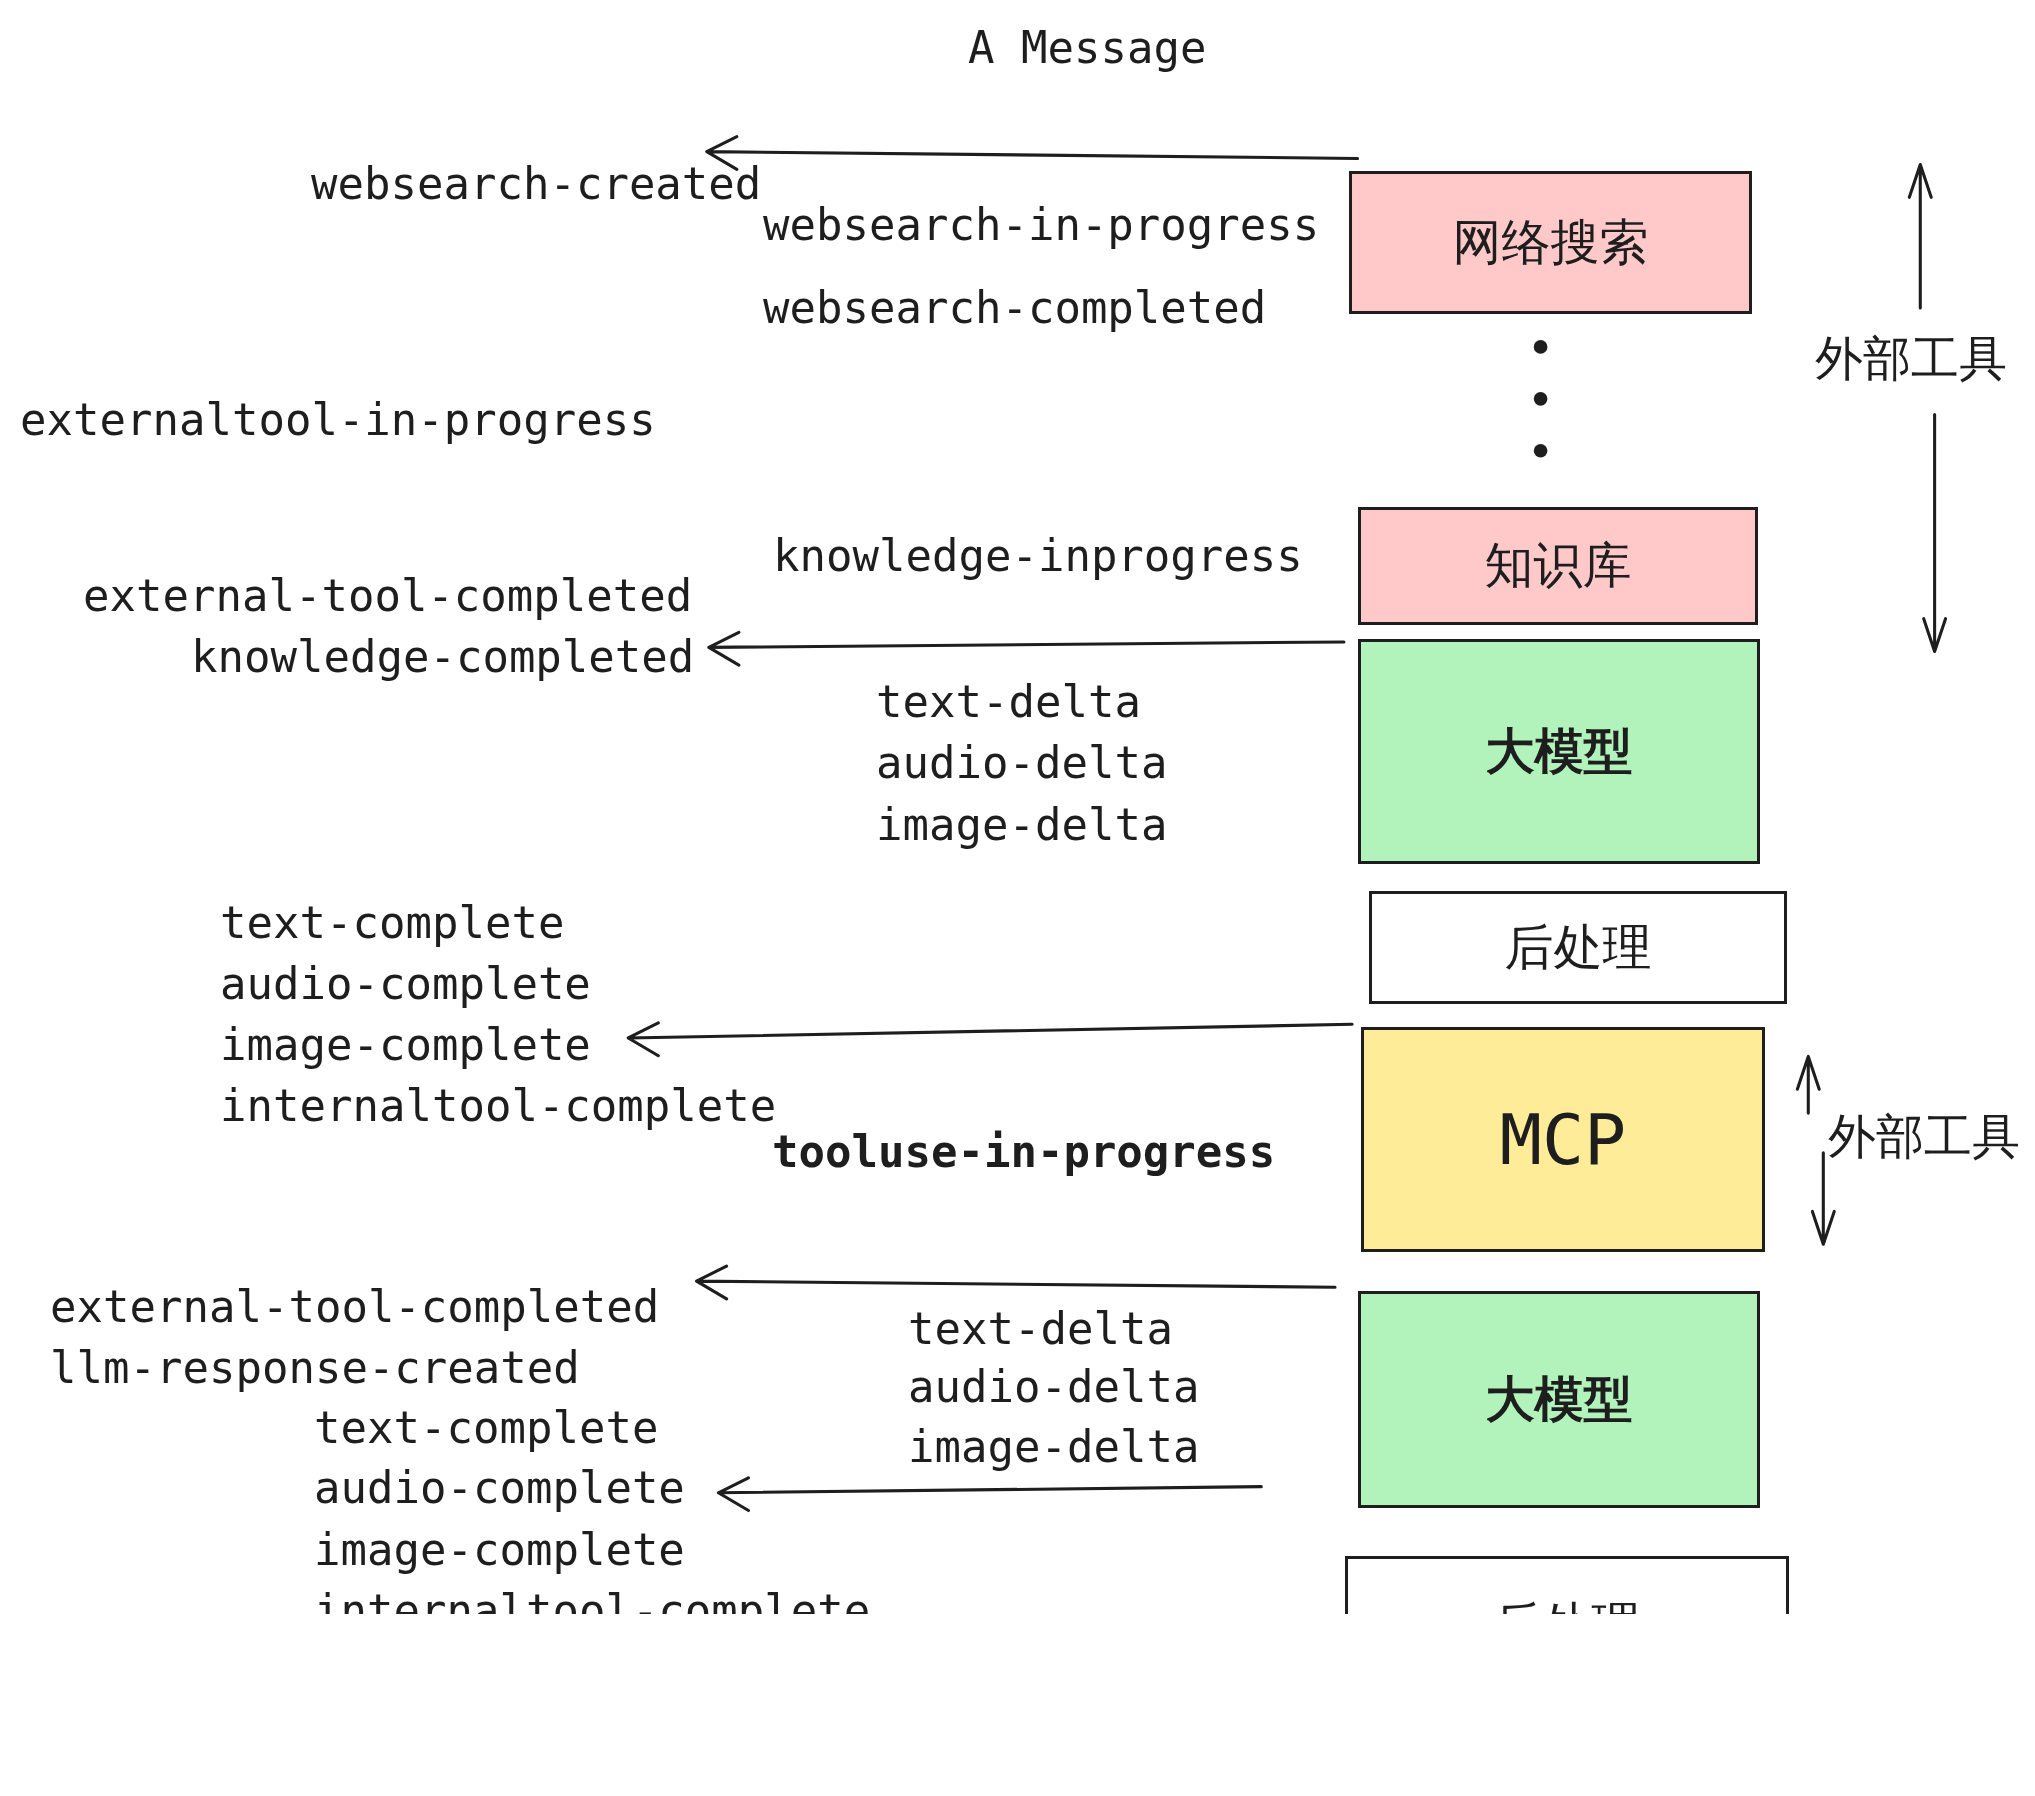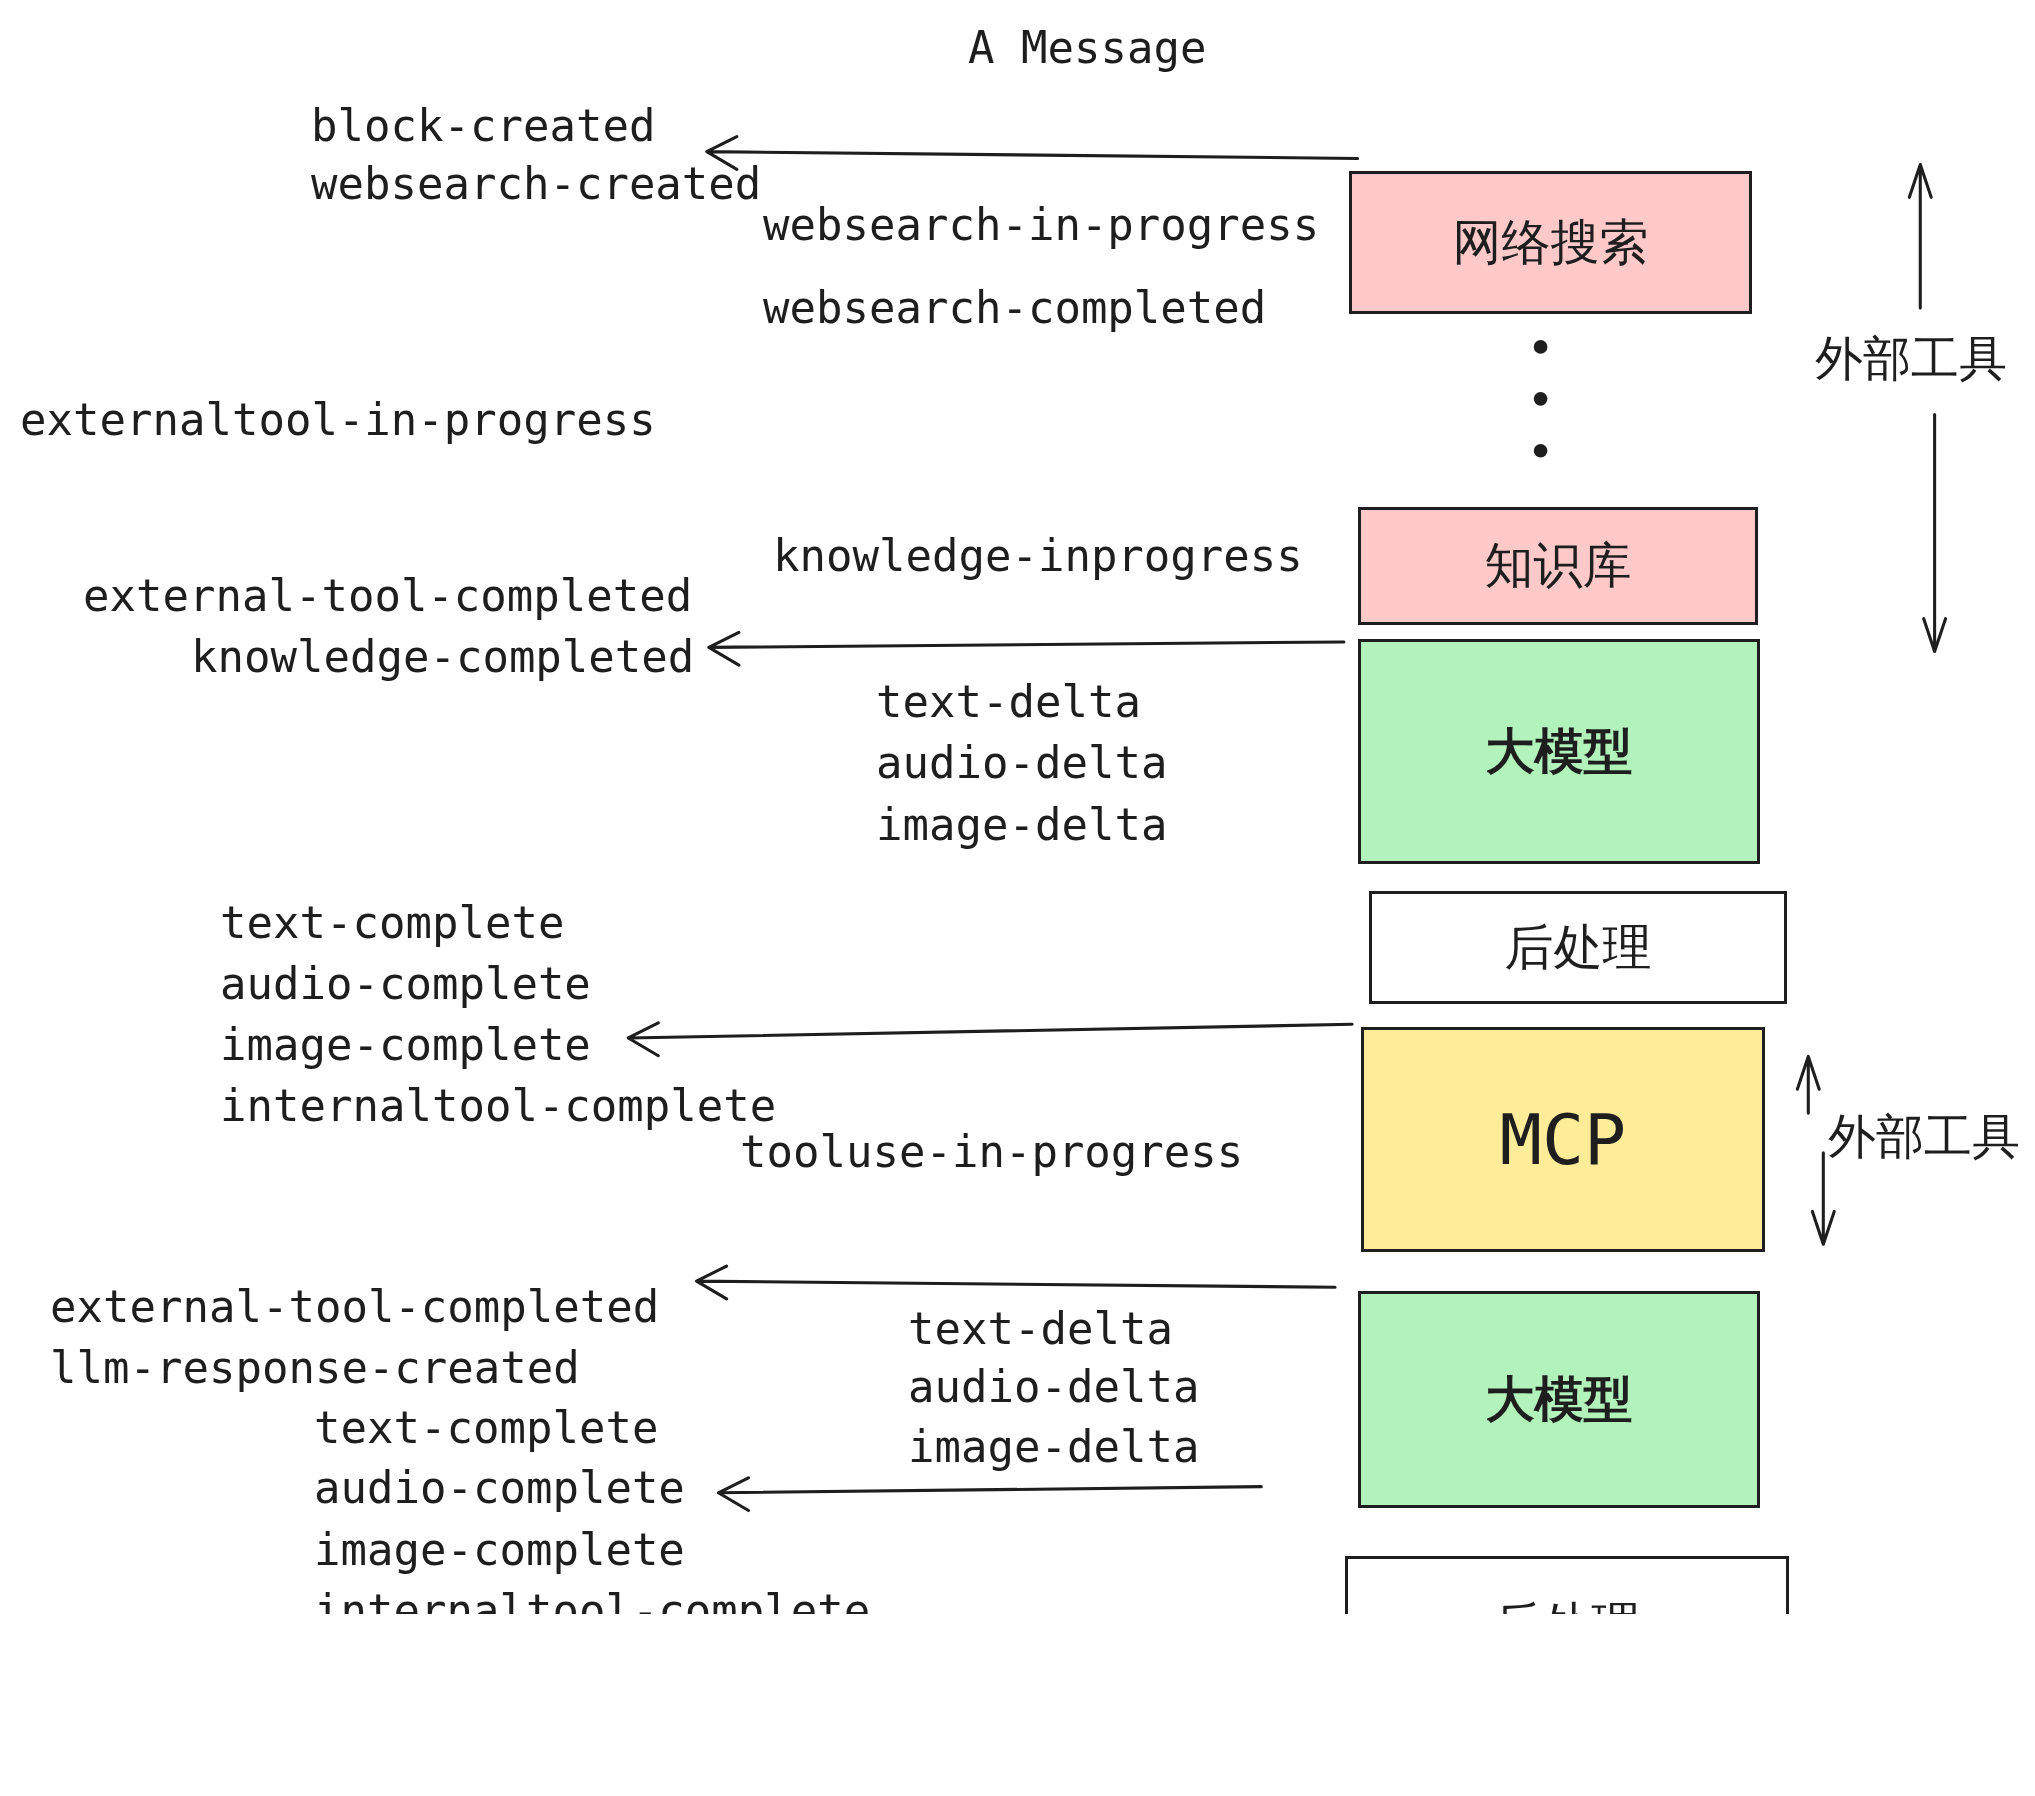--- a/index.html
+++ b/index.html
@@ -33,36 +33,35 @@
   .ink-line{stroke:var(--color-ink);stroke-width:4.5;fill:none;stroke-linecap:round;stroke-linejoin:round;}
   .ink-fill{fill:var(--color-ink);stroke:none;}
 </style>
 </head>
 <body>
 
 <div class="canvas">
 
   <div class="title" style="left:968px;top:26px;">A Message</div>
 
-  <div class="ev" style="left:311px;top:104px;">block-created</div>
   <div class="ev" style="left:311px;top:162px;">websearch-created</div>
   <div class="ev" style="left:763px;top:203px;">websearch-in-progress</div>
   <div class="ev" style="left:763px;top:286px;">websearch-completed</div>
   <div class="ev" style="left:20px;top:398px;">externaltool-in-progress</div>
   <div class="ev" style="left:773px;top:534px;">knowledge-inprogress</div>
   <div class="ev" style="left:83px;top:574px;">external-tool-completed</div>
   <div class="ev" style="left:191px;top:635px;">knowledge-completed</div>
   <div class="ev" style="left:876px;top:680px;">text-delta</div>
   <div class="ev" style="left:876px;top:741px;">audio-delta</div>
   <div class="ev" style="left:876px;top:803px;">image-delta</div>
   <div class="ev" style="left:220px;top:901px;">text-complete</div>
   <div class="ev" style="left:220px;top:962px;">audio-complete</div>
   <div class="ev" style="left:220px;top:1023px;">image-complete</div>
   <div class="ev" style="left:220px;top:1084px;">internaltool-complete</div>
-  <div class="ev" style="left:740px;top:1130px;">tooluse-in-progress</div>
+  <div class="ev" style="left:772px;top:1130px;font-weight:bold;">tooluse-in-progress</div>
   <div class="ev" style="left:50px;top:1285px;">external-tool-completed</div>
   <div class="ev" style="left:50px;top:1346px;">llm-response-created</div>
   <div class="ev" style="left:908px;top:1307px;">text-delta</div>
   <div class="ev" style="left:908px;top:1365px;">audio-delta</div>
   <div class="ev" style="left:908px;top:1425px;">image-delta</div>
   <div class="ev" style="left:314px;top:1406px;">text-complete</div>
   <div class="ev" style="left:314px;top:1466px;">audio-complete</div>
   <div class="ev" style="left:314px;top:1528px;">image-complete</div>
   <div class="ev" style="left:314px;top:1589px;">internaltool-complete</div>
   <div class="ev" style="left:20px;top:1738px;">block-complete</div>

